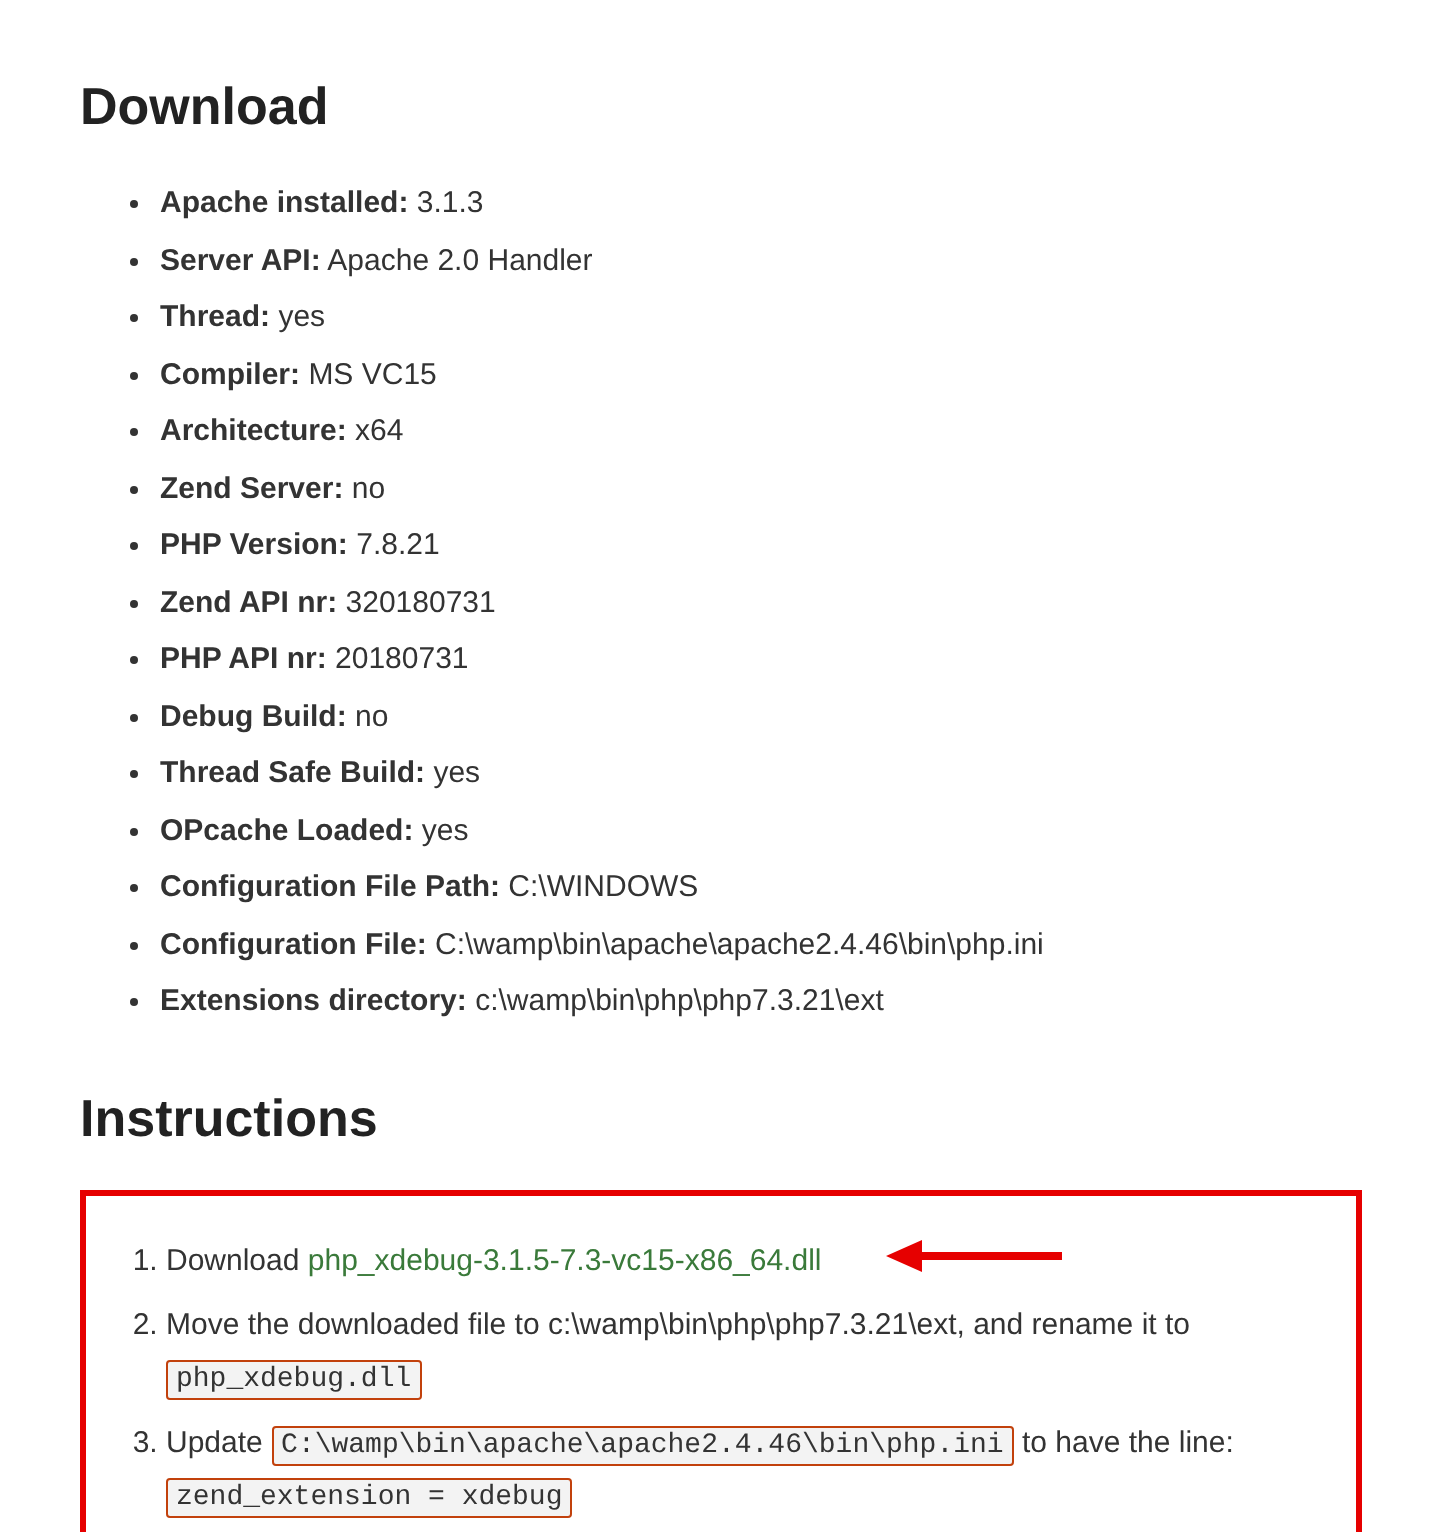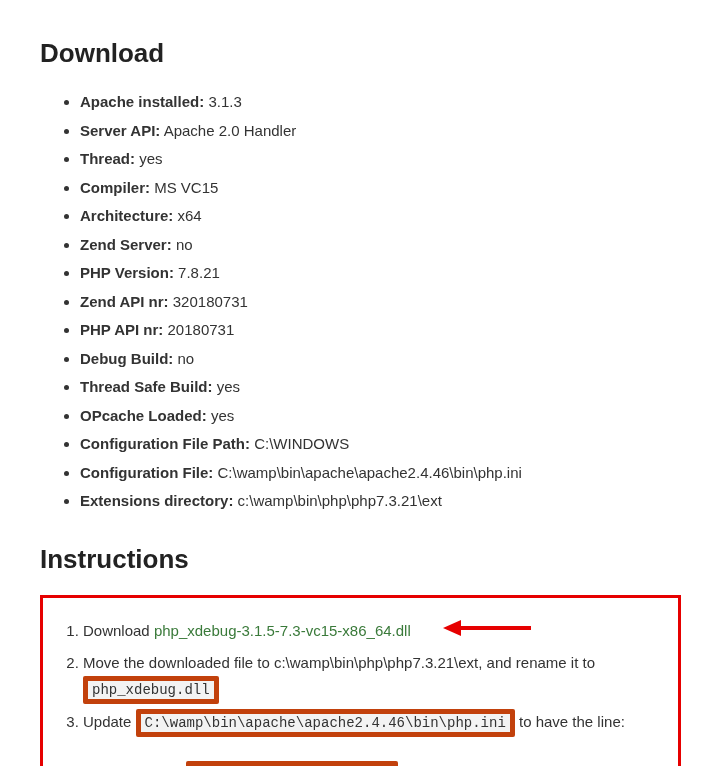--- a/index.html
+++ b/index.html
@@ -45,21 +45,21 @@
     line-height: 1.75;
   }
   a.link {
     color: #3a7a3a;
     text-decoration: none;
     text-align: center;
   }
   code {
     font-family: Consolas, "Courier New", monospace;
     background: #f3f3f3;
-    border: 5px solid #c2410c;
+    border: 1px solid #c2410c;
     padding: 1px 4px;
     font-size: 14px;
     border-radius: 2px;
   }
   strong.inner {
     font-weight: 700;
   }
   .arrow {
     position: absolute;
     left: 400px;
@@ -99,18 +99,18 @@
   </svg>
   <ol class="instructions">
     <li>
       <span>Download </span><a class="link">php_xdebug-3.1.5-7.3-vc15-x86_64.dll</a>
     </li>
     <li>
       <span>Move the downloaded file to c:\wamp\bin\php\php7.3.21\ext, and rename it to </span><code>php_xdebug.dll</code>
     </li>
     <li>
       <span>Update </span><code>C:\wamp\bin\apache\apache2.4.46\bin\php.ini</code><span> to have the line:</span><br>
-      <br>
+      <code>zend_extension = xdebug</code><br>
       <span>Make sure that </span><code>zend_extension = xdebug</code><span> is </span><strong class="inner">below</strong><span> the line for OPcache.</span>
     </li>
 
   </ol>
 </div>
 
 </body></html>

